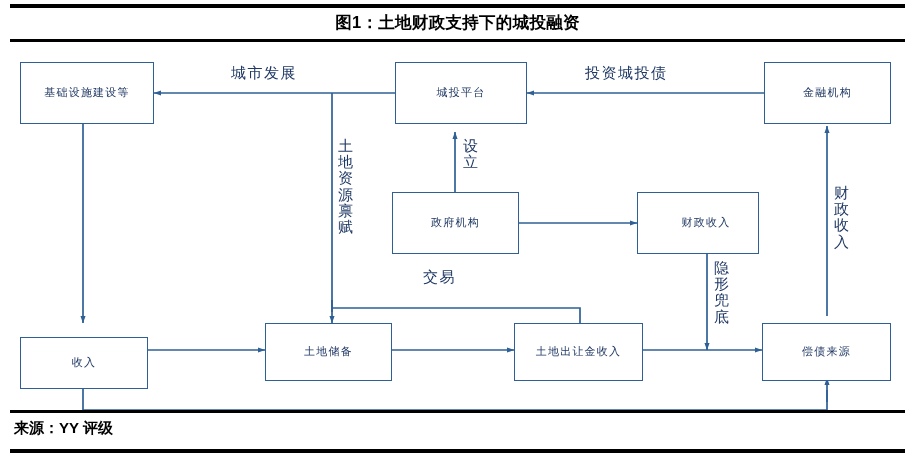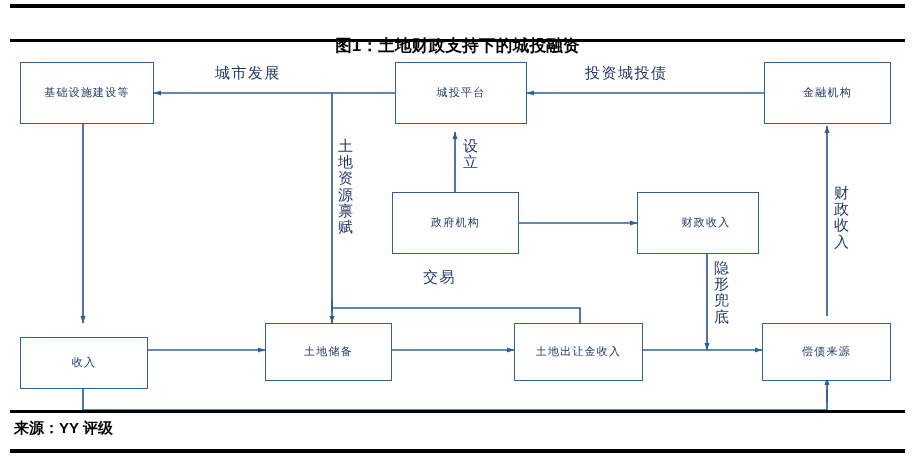--- a/index.html
+++ b/index.html
@@ -33,21 +33,20 @@
   .title {
     position: absolute;
     left: 0;
     top: 12px;
     width: 915px;
     text-align: center;
     font-size: 16.5px;
     font-weight: bold;
     color: #000000;
     letter-spacing: 0.3px;
-    margin-top: 23px;
   }
   .source {
     position: absolute;
     left: 14px;
     top: 419px;
     font-size: 15px;
     font-weight: bold;
     color: #000000;
   }
 
@@ -163,21 +162,21 @@
     <div class="node" style="left:637px; top:150px; width:122px; height:62px;padding-left:16px;">财政收入</div>
 
     <div class="node" style="left:20px;  top:295px; width:128px; height:52px;">收入</div>
 
     <div class="node" style="left:514px; top:281px; width:129px; height:58px;">土地出让金收入</div>
 
     <div class="node" style="left:265px; top:281px; width:127px; height:58px;">土地储备</div>
 
     <div class="node" style="left:762px; top:281px; width:129px; height:58px;">偿债来源</div>
 
-    <div class="elabel" style="left:215px; top:24px;">城市发展</div>
+    <div class="elabel" style="left:231px; top:24px;">城市发展</div>
 
     <div class="elabel" style="left:585px; top:24px;">投资城投债</div>
 
     <div class="elabel vert" style="left:462px; top:96px; width:17px;">设立</div>
 
     <div class="elabel vert" style="left:337px; top:96px;">土地资源禀赋</div>
 
     <div class="elabel" style="left:423px; top:228px;">交易</div>
 
     <div class="elabel vert" style="left:713px; top:218px;">隐形兜底</div>

